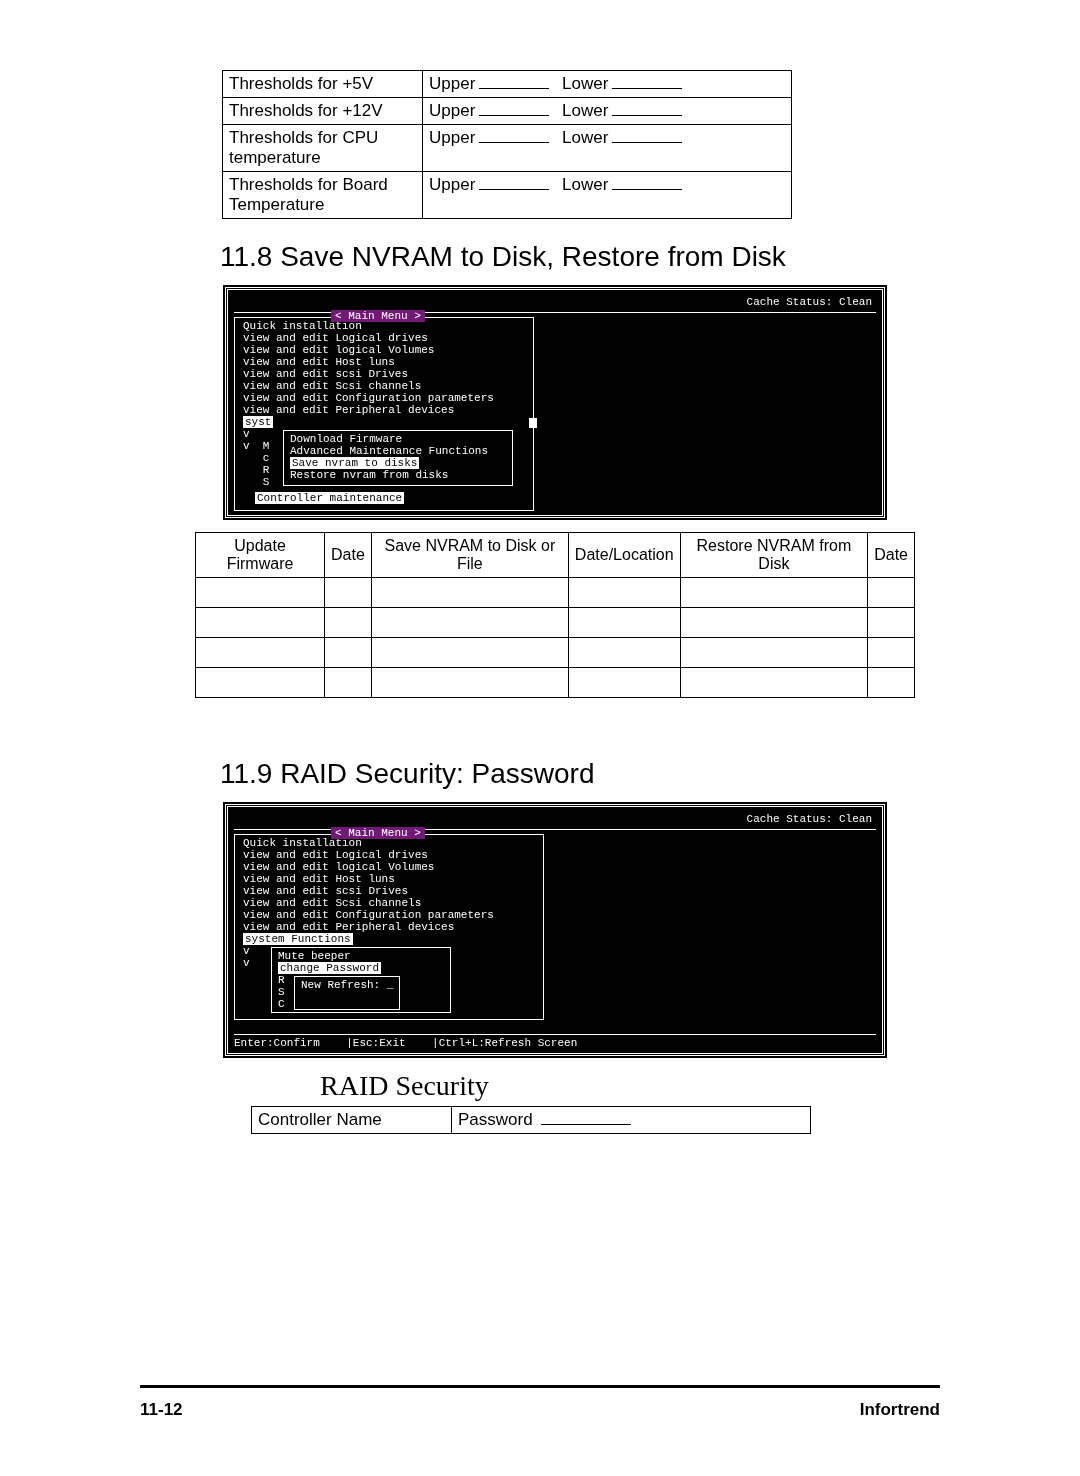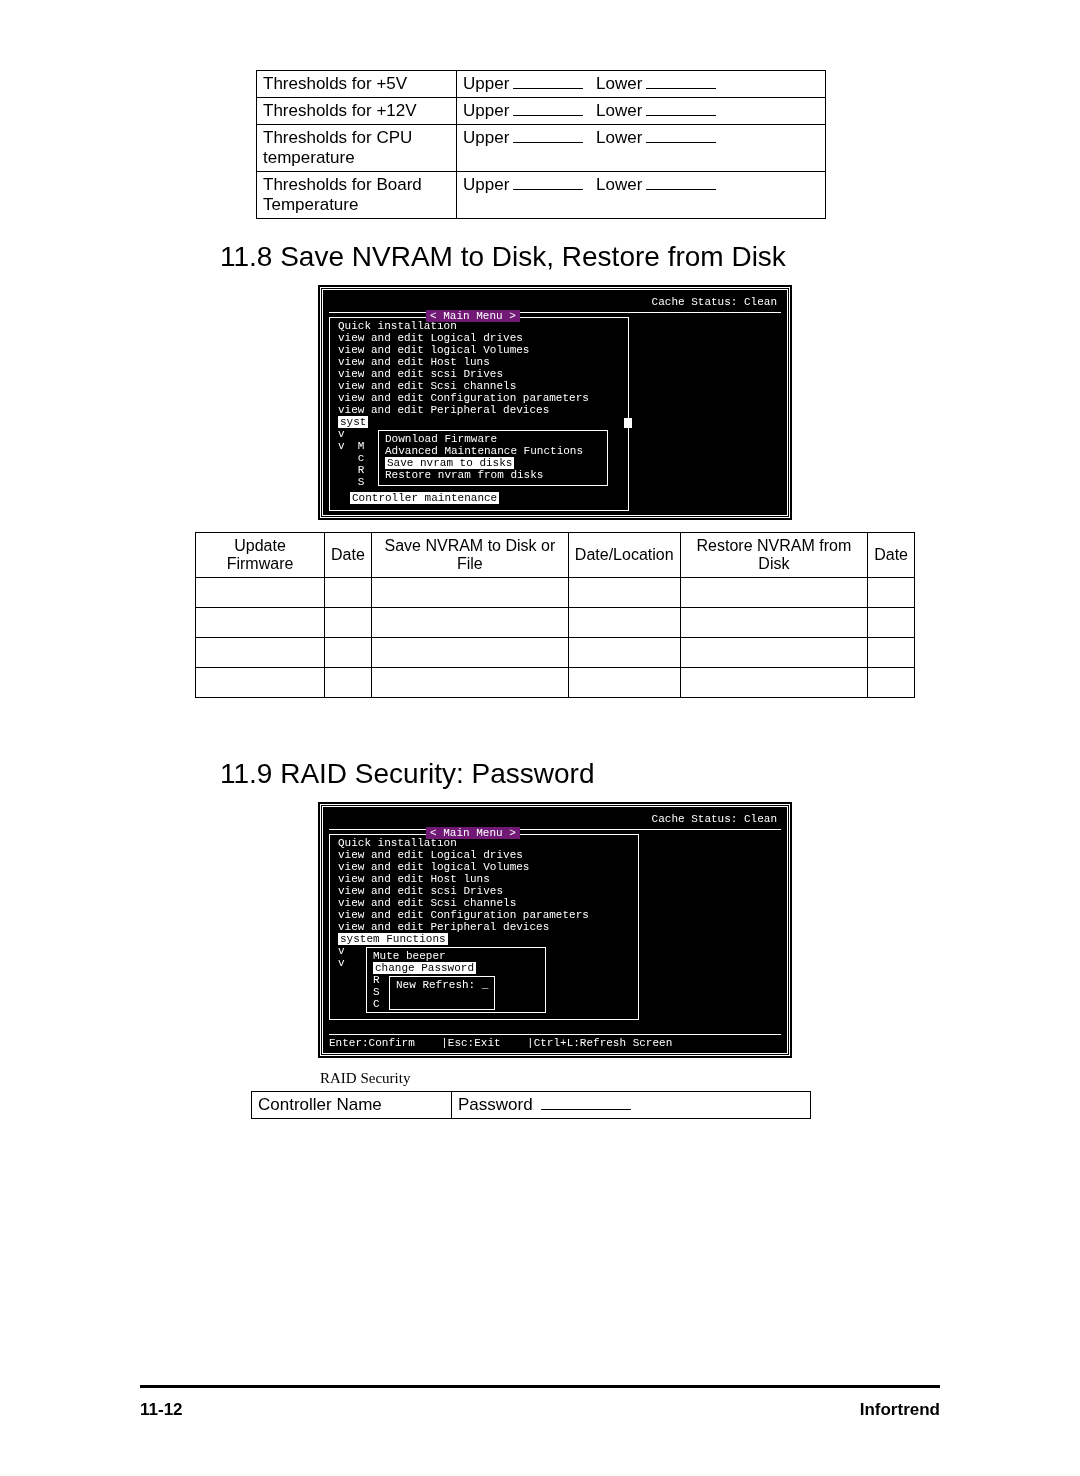--- a/index.html
+++ b/index.html
@@ -11,21 +11,21 @@
     font-family: Arial, Helvetica, sans-serif;
     color: #000;
     position: relative;
   }
   .page {
     padding: 70px 110px 0 140px;
   }
 
   
   .thresh-table {
-    margin-left: 116px;
+    margin-left: 82px;
     width: 570px;
     border-collapse: collapse;
     border: 1.5px solid #000;
   }
   .thresh-table td {
     border: 1px solid #000;
     padding: 3px 6px;
     font-size: 17px;
     vertical-align: top;
   }
@@ -42,21 +42,21 @@
 
   h2.section {
     font-size: 28px;
     font-weight: normal;
     margin: 22px 0 14px 80px;
   }
 
   
   .term {
     margin: 0 auto 14px auto;
-    width: 470px;
+    width: 660px;
     background: #000;
     color: #fff;
     font-family: "Courier New", monospace;
     font-size: 11px;
     line-height: 12px;
     padding: 6px 6px 4px 6px;
     border: 3px double #fff;
     outline: 2px solid #000;
     position: relative;
   }
@@ -121,21 +121,21 @@
     padding: 4px 6px;
     text-align: center;
     font-weight: normal;
     height: 30px;
   }
 
   
   .caption {
     margin: 10px 0 4px 180px;
     font-family: "Times New Roman", serif;
-    font-size: 15px;
+    font-size: 28px;
   }
   .sec-table {
     margin-left: 111px;
     width: 560px;
     border-collapse: collapse;
     border: 1.5px solid #000;
     font-size: 17px;
   }
   .sec-table td {
     border: 1px solid #000;

